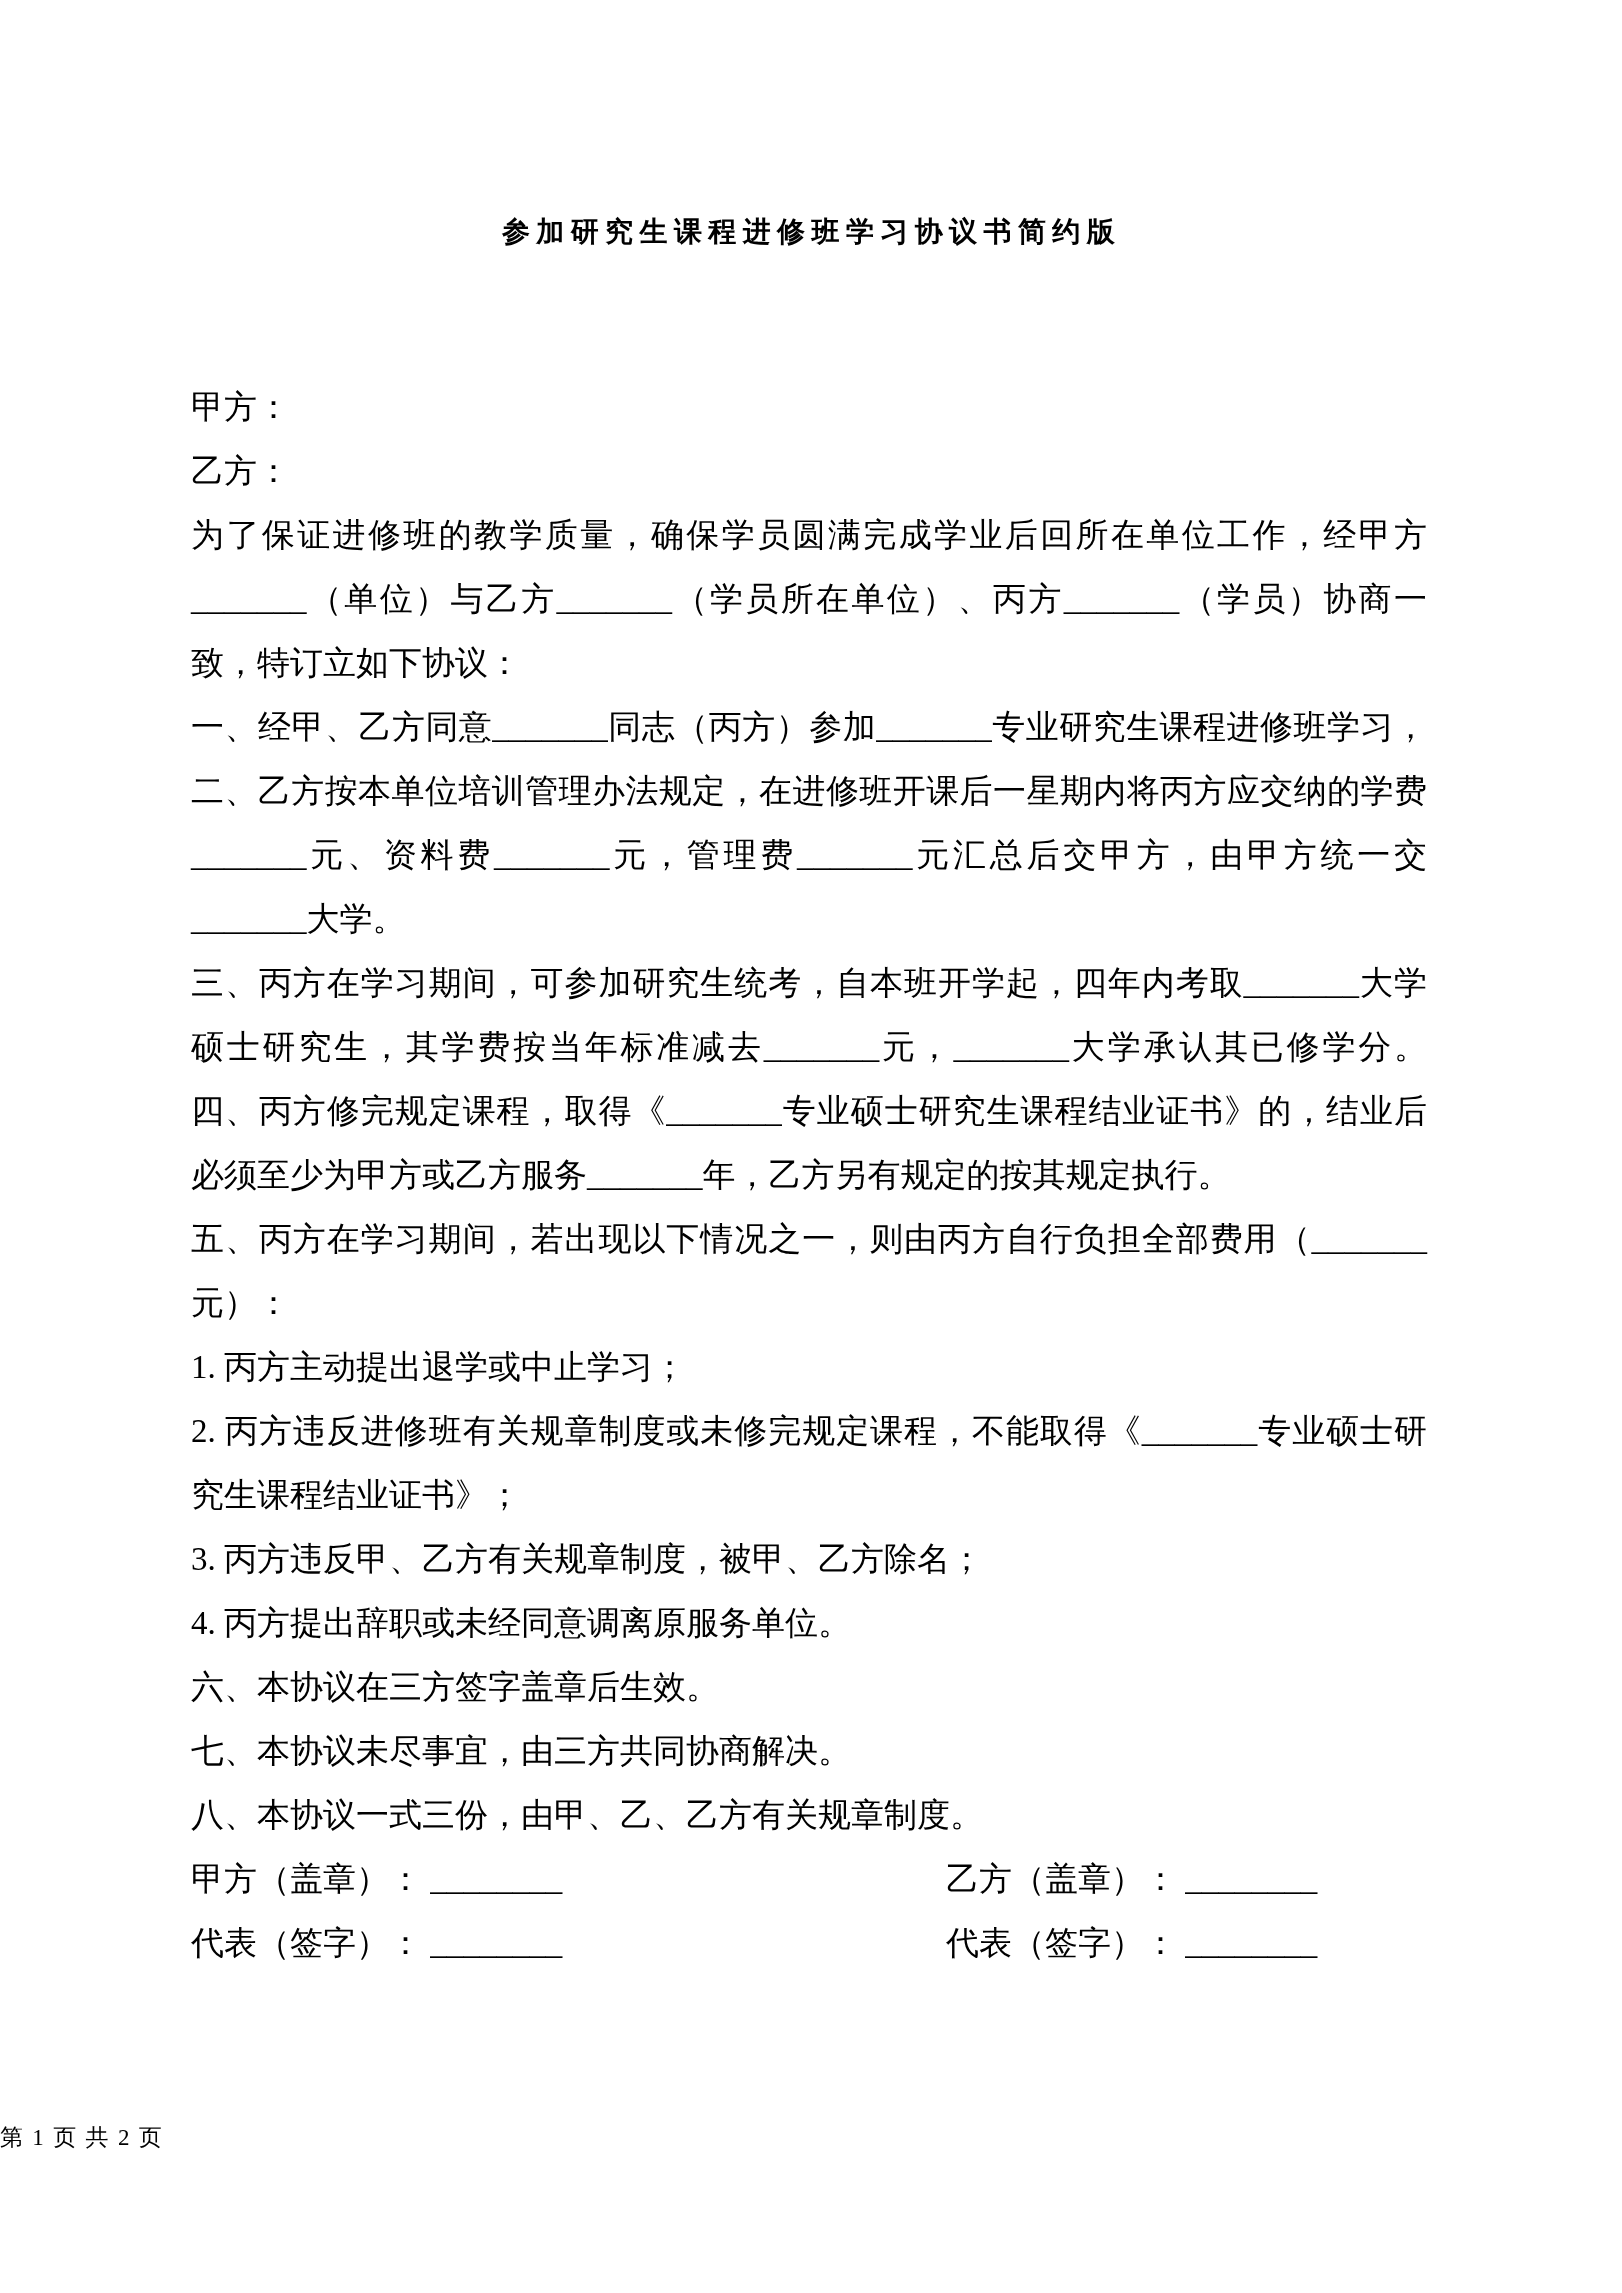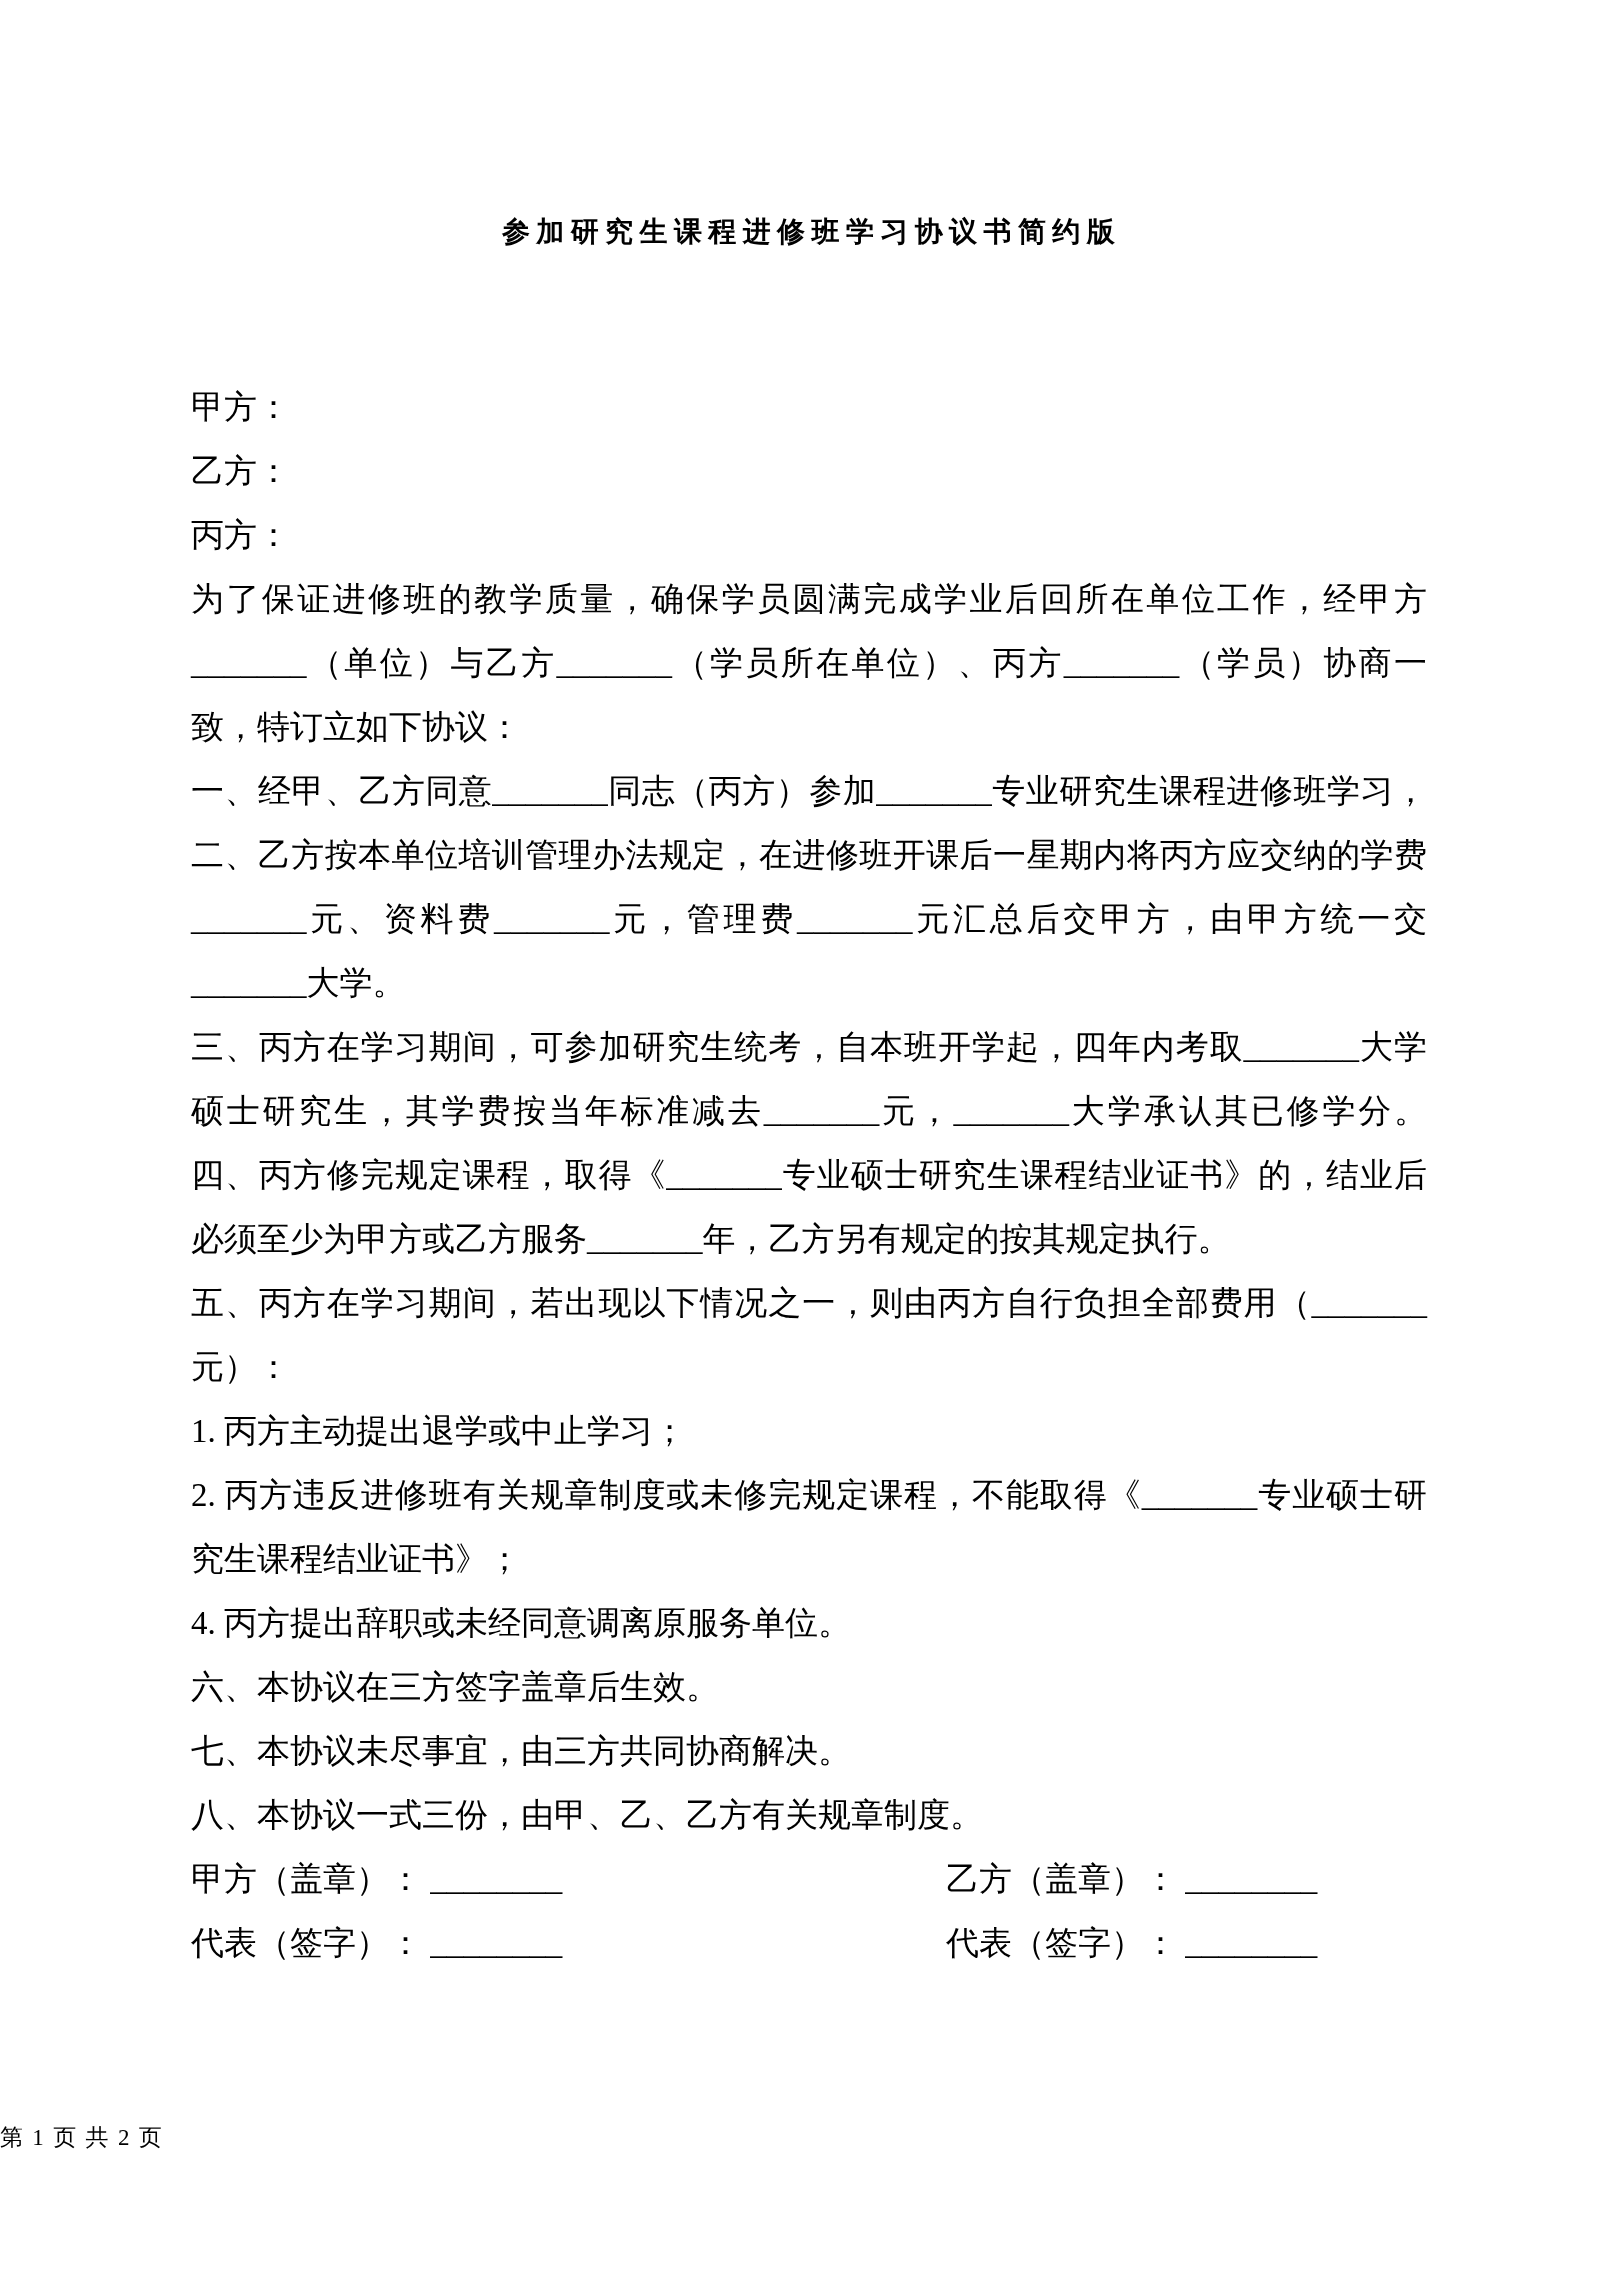--- a/index.html
+++ b/index.html
@@ -75,37 +75,37 @@
 </head>
 <body>
 
 <div class="page">
 
   <h1 class="title">参加研究生课程进修班学习协议书简约版</h1>
 
   <div class="content">
     <div class="line">甲方：</div>
     <div class="line">乙方：</div>
-    <div class="line">丙方：</div>
     <div class="line fill">为了保证进修班的教学质量，确保学员圆满完成学业后回所在单位工作，经甲方</div>
     <div class="line fill">_______（单位）与乙方_______（学员所在单位）、丙方_______（学员）协商一</div>
     <div class="line">致，特订立如下协议：</div>
     <div class="line fill">一、经甲、乙方同意_______同志（丙方）参加_______专业研究生课程进修班学习，</div>
     <div class="line fill">二、乙方按本单位培训管理办法规定，在进修班开课后一星期内将丙方应交纳的学费</div>
     <div class="line fill">_______元、资料费_______元，管理费_______元汇总后交甲方，由甲方统一交</div>
     <div class="line">_______大学。</div>
     <div class="line fill">三、丙方在学习期间，可参加研究生统考，自本班开学起，四年内考取_______大学</div>
     <div class="line fill">硕士研究生，其学费按当年标准减去_______元，_______大学承认其已修学分。</div>
     <div class="line fill">四、丙方修完规定课程，取得《_______专业硕士研究生课程结业证书》的，结业后</div>
     <div class="line">必须至少为甲方或乙方服务_______年，乙方另有规定的按其规定执行。</div>
     <div class="line fill">五、丙方在学习期间，若出现以下情况之一，则由丙方自行负担全部费用（_______</div>
     <div class="line">元）：</div>
     <div class="line">1. 丙方主动提出退学或中止学习；</div>
     <div class="line fill">2. 丙方违反进修班有关规章制度或未修完规定课程，不能取得《_______专业硕士研</div>
     <div class="line">究生课程结业证书》；</div>
+    <div class="line">3. 丙方违反甲、乙方有关规章制度，被甲、乙方除名；</div>
     <div class="line">4. 丙方提出辞职或未经同意调离原服务单位。</div>
     <div class="line">六、本协议在三方签字盖章后生效。</div>
     <div class="line">七、本协议未尽事宜，由三方共同协商解决。</div>
     <div class="line">八、本协议一式三份，由甲、乙、乙方有关规章制度。</div>
 
     <div class="sig-row">
       <span class="sig-left">甲方（盖章）： ________</span>
       <span class="sig-right">乙方（盖章）： ________</span>
     </div>
     <div class="sig-row">

